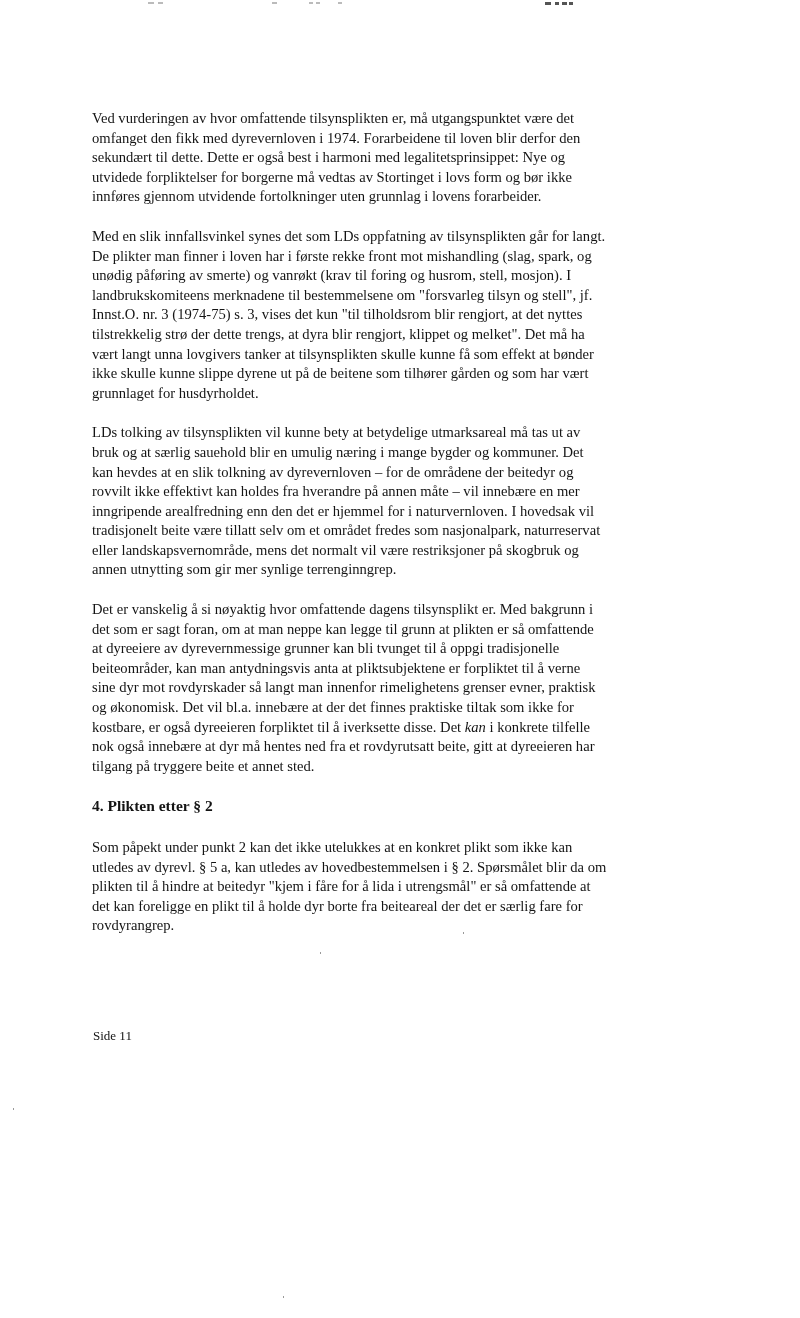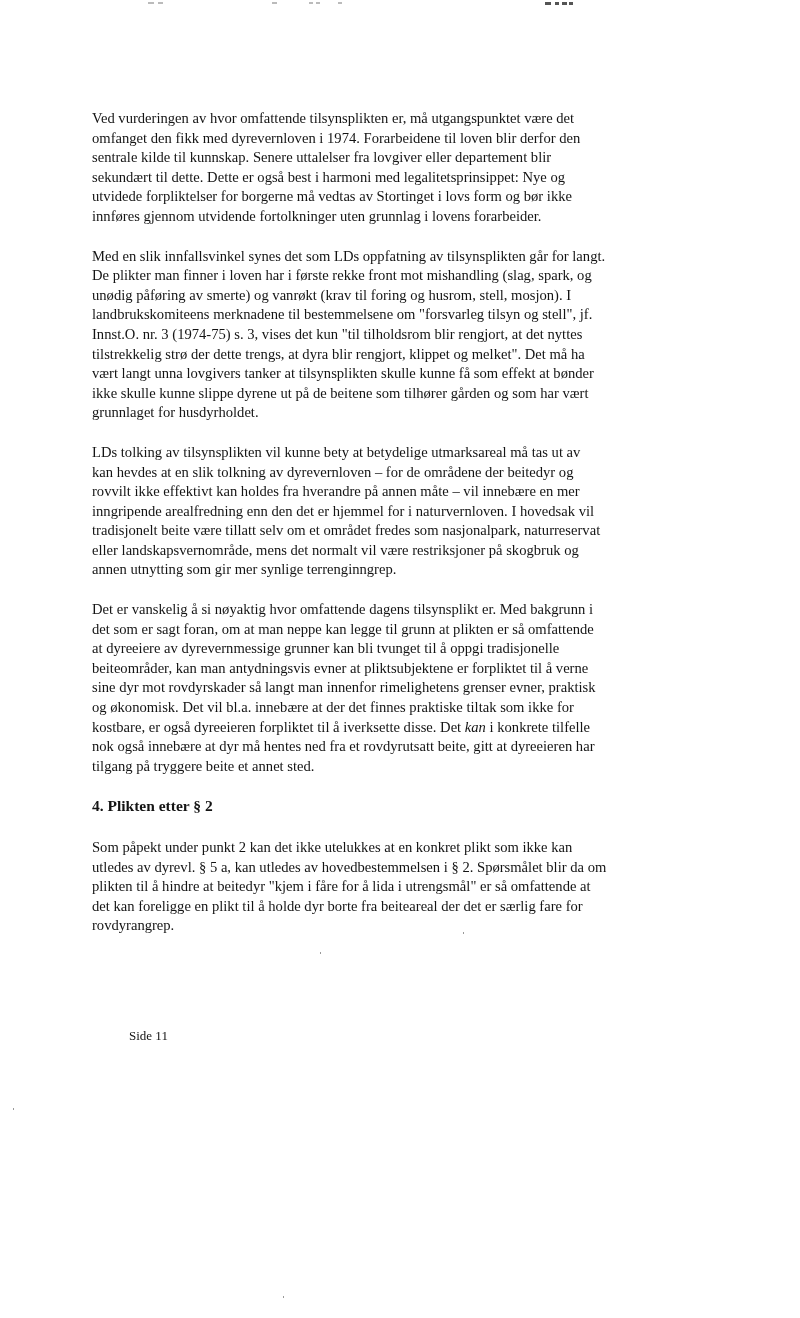--- a/index.html
+++ b/index.html
@@ -10,21 +10,21 @@
       font-size: 14.6px; line-height: 19.6px; color: #141414;
     }
     .para { margin: 17px 0 20px 0; }
     .line { display: block; white-space: nowrap; }
     .heading {
       font-weight: bold; font-size: 15.5px; margin: 10px 0 22px 0;
     }
     .footer {
       position: absolute; left: 93px; top: 1028px;
       font-family: "Liberation Serif", "DejaVu Serif", serif;
-      font-size: 13px; color: #141414; margin-left: 36px;
+      font-size: 13px; color: #141414;
     }
     .scan-mark { position: absolute; top: 2px; height: 2px; background: #bbb; }
     .scan-mark.dark { background: #555; height: 3px; }
     .speck { position: absolute; width: 1px; height: 2px; background: #999; }
   </style>
 </head>
 <body>
 
 <div class="scan-mark" style="left:148px;width:6px;"></div>
 <div class="scan-mark" style="left:158px;width:5px;"></div>
@@ -39,53 +39,53 @@
 <div class="speck" style="left:463px;top:932px;"></div>
 <div class="speck" style="left:320px;top:952px;"></div>
 <div class="speck" style="left:13px;top:1108px;"></div>
 <div class="speck" style="left:283px;top:1296px;"></div>
 
 <div class="page">
 
   <p class="para">
     <span class="line">Ved vurderingen av hvor omfattende tilsynsplikten er, må utgangspunktet være det</span>
     <span class="line">omfanget den fikk med dyrevernloven i 1974. Forarbeidene til loven blir derfor den</span>
-    <span class="line">sentrale kilde til kunnskap. Senere uttalelser fra lovgiver eller departement blir</span>
     <span class="line">sekundært til dette. Dette er også best i harmoni med legalitetsprinsippet: Nye og</span>
     <span class="line">utvidede forpliktelser for borgerne må vedtas av Stortinget i lovs form og bør ikke</span>
     <span class="line">innføres gjennom utvidende fortolkninger uten grunnlag i lovens forarbeider.</span>
   </p>
 
   <p class="para">
     <span class="line">Med en slik innfallsvinkel synes det som LDs oppfatning av tilsynsplikten går for langt.</span>
     <span class="line">De plikter man finner i loven har i første rekke front mot mishandling (slag, spark, og</span>
     <span class="line">unødig påføring av smerte) og vanrøkt (krav til foring og husrom, stell, mosjon). I</span>
     <span class="line">landbrukskomiteens merknadene til bestemmelsene om "forsvarleg tilsyn og stell", jf.</span>
     <span class="line">Innst.O. nr. 3 (1974-75) s. 3, vises det kun "til tilholdsrom blir rengjort, at det nyttes</span>
     <span class="line">tilstrekkelig strø der dette trengs, at dyra blir rengjort, klippet og melket". Det må ha</span>
     <span class="line">vært langt unna lovgivers tanker at tilsynsplikten skulle kunne få som effekt at bønder</span>
     <span class="line">ikke skulle kunne slippe dyrene ut på de beitene som tilhører gården og som har vært</span>
     <span class="line">grunnlaget for husdyrholdet.</span>
   </p>
 
   <p class="para">
     <span class="line">LDs tolking av tilsynsplikten vil kunne bety at betydelige utmarksareal må tas ut av</span>
+    <span class="line">bruk og at særlig sauehold blir en umulig næring i mange bygder og kommuner. Det</span>
     <span class="line">kan hevdes at en slik tolkning av dyrevernloven – for de områdene der beitedyr og</span>
     <span class="line">rovvilt ikke effektivt kan holdes fra hverandre på annen måte – vil innebære en mer</span>
     <span class="line">inngripende arealfredning enn den det er hjemmel for i naturvernloven. I hovedsak vil</span>
     <span class="line">tradisjonelt beite være tillatt selv om et området fredes som nasjonalpark, naturreservat</span>
     <span class="line">eller landskapsvernområde, mens det normalt vil være restriksjoner på skogbruk og</span>
     <span class="line">annen utnytting som gir mer synlige terrenginngrep.</span>
   </p>
 
   <p class="para">
     <span class="line">Det er vanskelig å si nøyaktig hvor omfattende dagens tilsynsplikt er. Med bakgrunn i</span>
     <span class="line">det som er sagt foran, om at man neppe kan legge til grunn at plikten er så omfattende</span>
     <span class="line">at dyreeiere av dyrevernmessige grunner kan bli tvunget til å oppgi tradisjonelle</span>
-    <span class="line">beiteområder, kan man antydningsvis evner at pliktsubjektene er forpliktet til å verne</span>
+    <span class="line">beiteområder, kan man antydningsvis anta at pliktsubjektene er forpliktet til å verne</span>
     <span class="line">sine dyr mot rovdyrskader så langt man innenfor rimelighetens grenser evner, praktisk</span>
     <span class="line">og økonomisk. Det vil bl.a. innebære at der det finnes praktiske tiltak som ikke for</span>
     <span class="line"><span>kostbare, er også dyreeieren forpliktet til å iverksette disse. Det </span><em>kan</em><span> i konkrete tilfelle</span></span>
     <span class="line">nok også innebære at dyr må hentes ned fra et rovdyrutsatt beite, gitt at dyreeieren har</span>
     <span class="line">tilgang på tryggere beite et annet sted.</span>
   </p>
 
   <h2 class="heading">4. Plikten etter § 2</h2>
 
   <p class="para">

